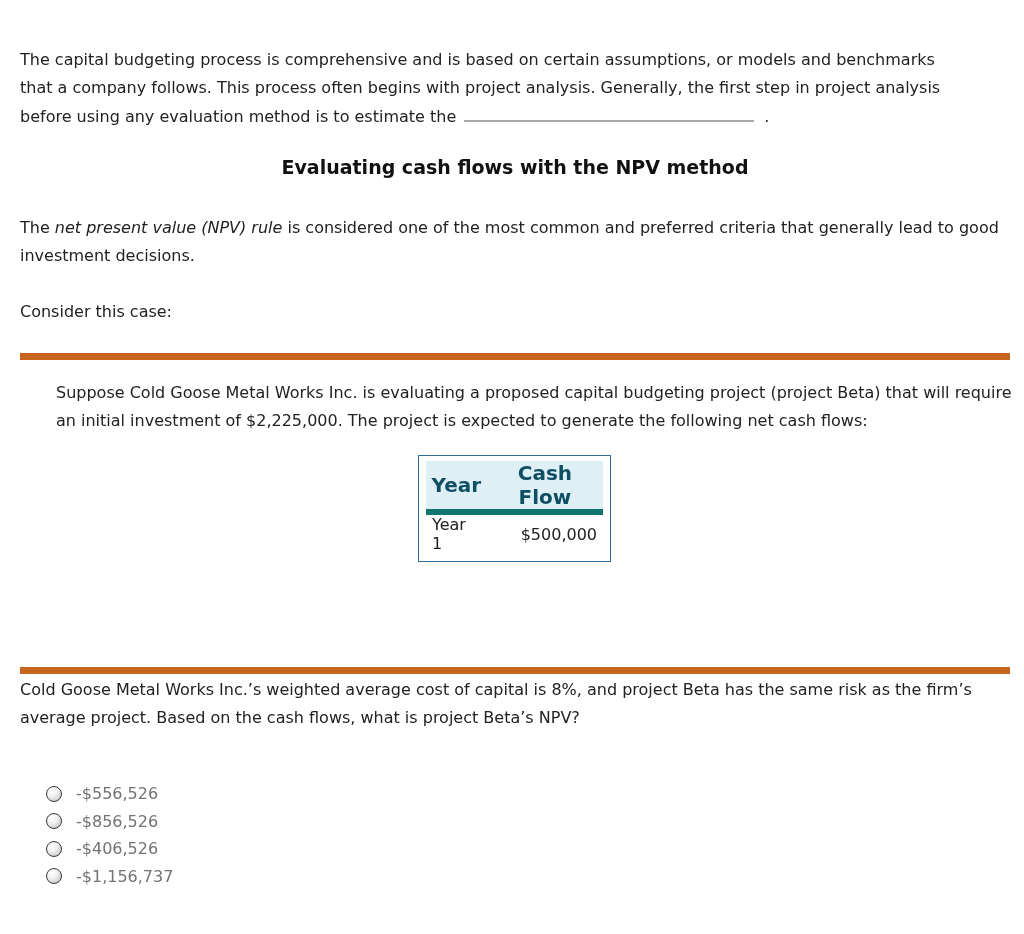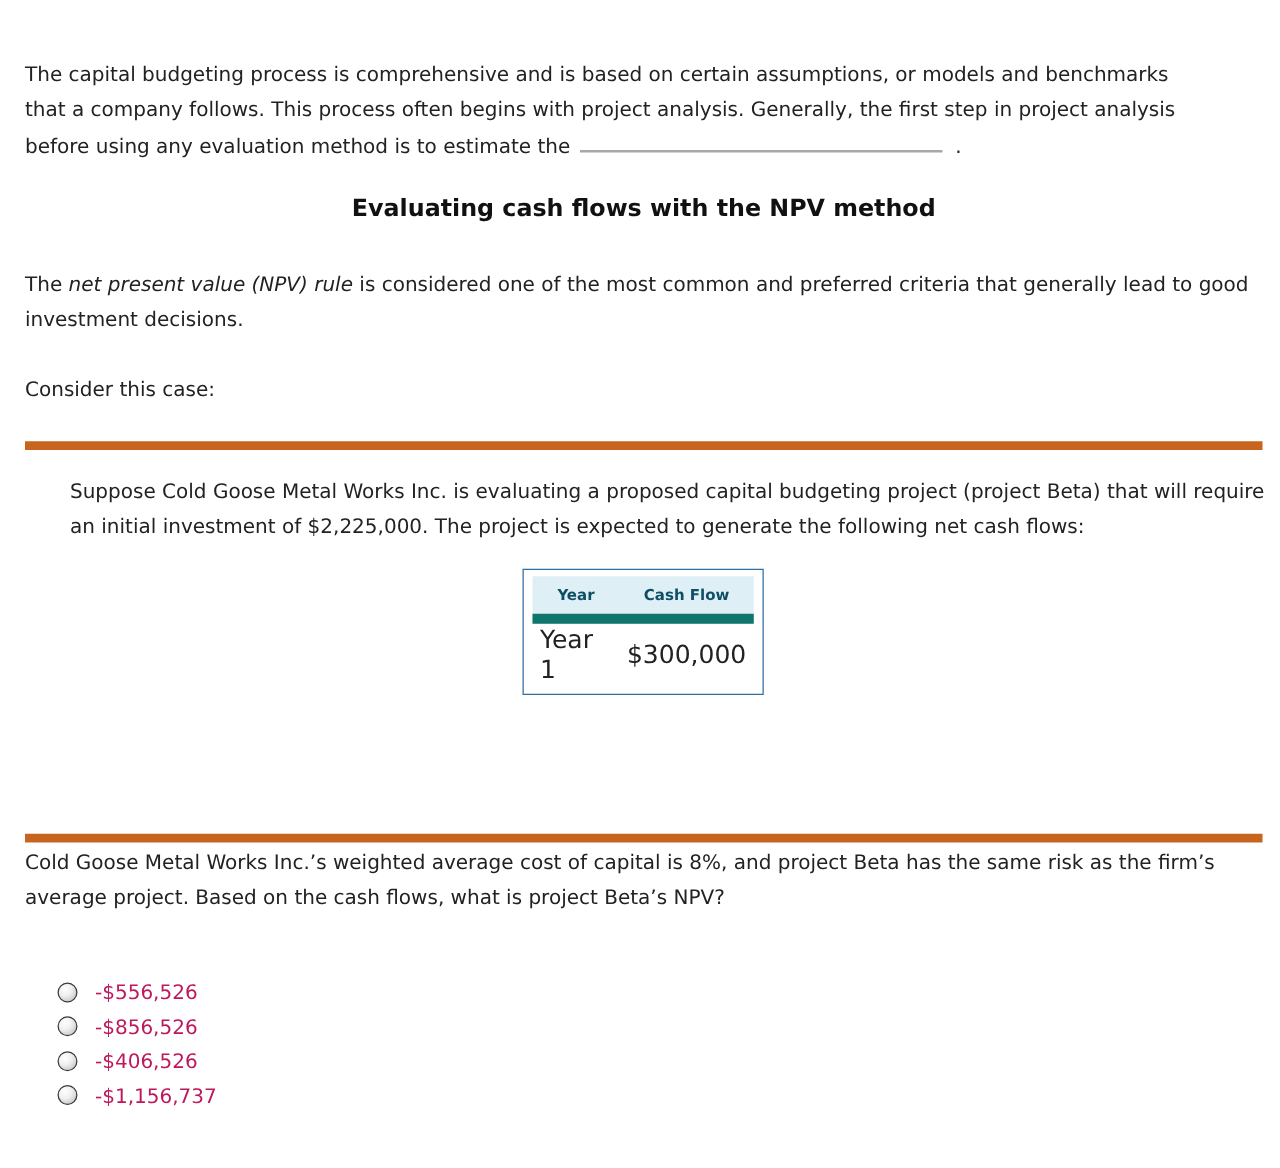--- a/index.html
+++ b/index.html
@@ -17,37 +17,37 @@
     position: absolute; top: 156px; left: 0; width: 1030px; text-align: center;
     font-weight: bold; font-size: 19px; color: #111;
   }
   .rule { position: absolute; left: 20px; width: 990px; height: 7px; background: #c7651f; }
   table.cf {
     position: absolute; left: 418px; top: 455px; width: 193px;
     border: 1px solid #2f6fa0; border-collapse: separate; border-spacing: 0;
     padding: 5px 7px 8px 7px; background: #fff;
   }
   table.cf th {
-    background: #dfeff6; color: #0f4f63; font-weight: bold; font-size: 12px;
-    height: 30px; padding: 0 5px; text-align: center; border-bottom: 8px solid #0f766e;
+    background: #dfeff6; color: #0f4f63; font-weight: bold; font-size: 20px;
+    height: 30px; padding: 0 5px; text-align: center; border-bottom: 6px solid #0f766e;
   }
   table.cf td {
-    font-size: 20px; height: 30px; padding: 0 6px; color: #222;
+    font-size: 16px; height: 30px; padding: 0 6px; color: #222;
     border-bottom: 1px solid #b0b0b0;
   }
   table.cf tr:last-child td { border-bottom: none; }
   table.cf td.amt { text-align: right; }
   .options { position: absolute; left: 46px; top: 780px; }
   .opt { display: flex; align-items: center; height: 27.5px; cursor: pointer; }
   .radio {
     width: 16px; height: 16px; border-radius: 50%; border: 1.5px solid #3a3a3a;
     background: radial-gradient(circle at 35% 30%, #ffffff 0%, #f0f0f0 40%, #b8b8b8 100%);
     box-sizing: border-box; margin-right: 14px;
   }
-  .opt-label { font-size: 16px; color: #be185d; }
+  .opt-label { font-size: 16px; color: #737373; }
 </style>
 </head>
 <body>
 
 <div class="para" style="top:10px;margin-top:36px;">
   <div>The capital budgeting process is comprehensive and is based on certain assumptions, or models and benchmarks</div>
   <div>that a company follows. This process often begins with project analysis. Generally, the first step in project analysis</div>
   <div>
     <span>before using any evaluation method is to estimate the</span><span class="blank"></span><span>.</span>
   </div>
@@ -66,21 +66,21 @@
 <table class="cf">
   <thead>
     <tr>
       <th>Year</th>
       <th>Cash Flow</th>
     </tr>
   </thead>
   <tbody>
     <tr>
       <td>Year 1</td>
-      <td class="amt">$300,000</td>
+      <td class="amt">$500,000</td>
     </tr>
   </tbody>
 </table>
 
 <div class="rule" style="top:667px;"></div>
 
 <div class="para" style="top:676px; width:975px;">Cold Goose Metal Works Inc.’s weighted average cost of capital is 8%, and project Beta has the same risk as the firm’s average project. Based on the cash flows, what is project Beta’s NPV?</div>
 
 <div class="options">
   <label class="opt">

